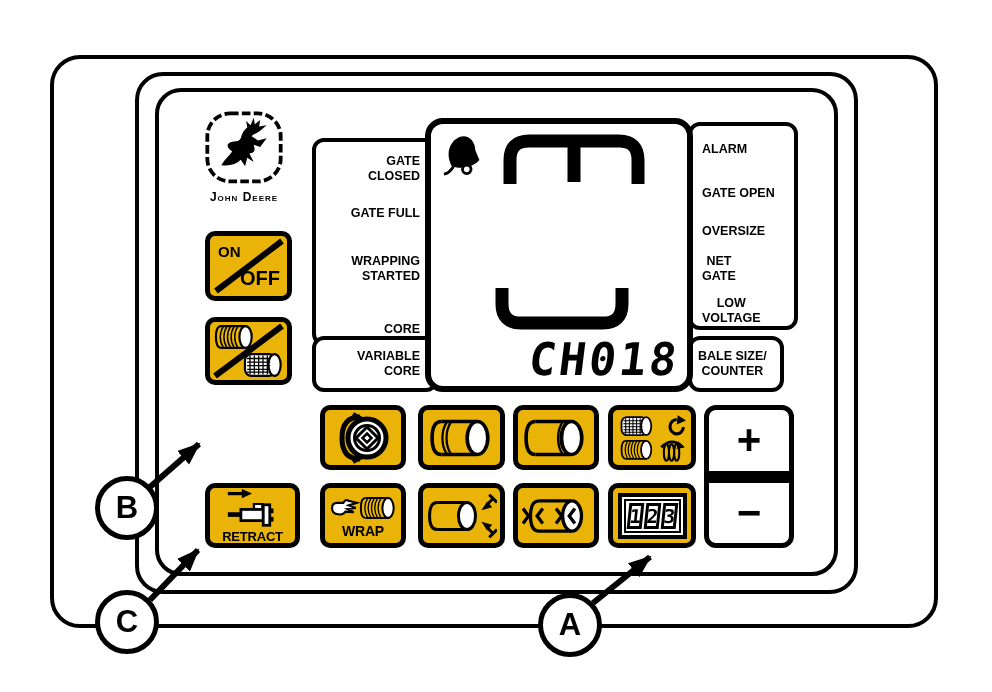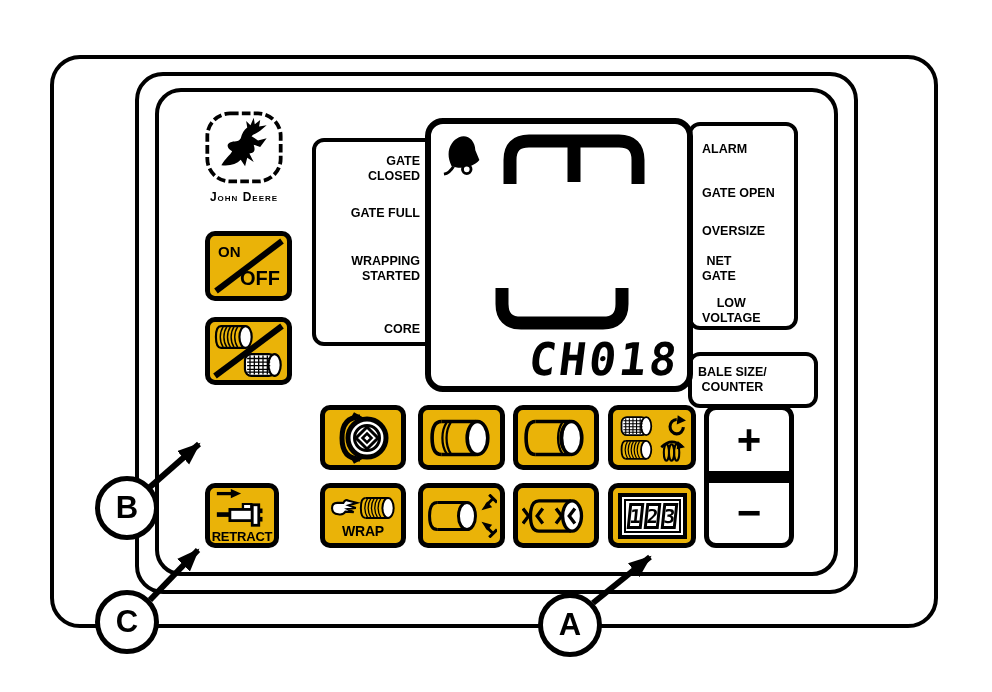--- a/index.html
+++ b/index.html
@@ -29,21 +29,21 @@
   .power-btn .off { position:absolute; right:7px; bottom:6px; font-weight:bold; font-size:20px; }
   .slash-svg { position:absolute; inset:0; width:100%; height:100%; }
 
   .wraptype-btn { left:205px; top:317px; width:87px; height:68px; }
 
   
   .status-box { position:absolute; border:4px solid #000; border-radius:12px; background:#fff; z-index:2; }
   .status-left     { left:312px; top:138px; width:126px; height:208px;padding-left:32px; }
   .varcore-box     { left:312px; top:336px; width:126px; height:56px; }
   .status-right    { left:688px; top:122px; width:110px; height:208px; }
-  .balesize-box    { left:688px; top:336px; width:130px; height:56px;margin-top:16px; }
+  .balesize-box    { left:688px; top:336px; width:96px; height:56px; }
   .slabel { position:absolute; font-weight:bold; font-size:12.5px; line-height:1.2; white-space:pre-line; }
   .slabel.r { right:14px; text-align:right; }
   .slabel.l { left:10px; text-align:center; }
 
   
   .lcd { position:absolute; left:425px; top:118px; width:268px; height:274px; background:#fff;
     border:6px solid #000; border-radius:18px; z-index:4; }
   .lcd-readout { position:absolute; right:8px; bottom:2px; font-family:"DejaVu Sans Mono",monospace;
     font-weight:bold; font-size:45px; letter-spacing:3px; transform:skewX(-7deg); line-height:1.1; }
 
@@ -134,20 +134,24 @@
   </div>
 
   <div class="status-box status-left">
     <span class="slabel r" style="top:12px">GATE
 CLOSED</span>
     <span class="slabel r" style="top:64px">GATE FULL</span>
     <span class="slabel r" style="top:112px">WRAPPING
 STARTED</span>
     <span class="slabel r" style="top:180px">CORE</span>
   </div>
+  <div class="status-box varcore-box">
+    <span class="slabel r" style="top:9px">VARIABLE
+CORE</span>
+  </div>
 
   <div class="status-box status-right">
     <span class="slabel l" style="top:16px">ALARM</span>
     <span class="slabel l" style="top:60px">GATE OPEN</span>
     <span class="slabel l" style="top:98px">OVERSIZE</span>
     <span class="slabel l" style="top:128px">NET
 GATE</span>
     <span class="slabel l" style="top:170px">LOW
 VOLTAGE</span>
   </div>
@@ -214,21 +218,21 @@
       <g transform="translate(42,24)">
         <ellipse cx="6" cy="13" rx="2.5" ry="8" stroke="#000" stroke-width="2" fill="none"></ellipse>
         <ellipse cx="11" cy="13" rx="2.5" ry="8" stroke="#000" stroke-width="2" fill="none"></ellipse>
         <ellipse cx="16" cy="13" rx="2.5" ry="8" stroke="#000" stroke-width="2" fill="none"></ellipse>
         <path d="M1 8 Q11 -2 21 7" stroke="#000" stroke-width="2.5" fill="none"></path>
         <polygon points="17,2 24,8 16,10" fill="#000"></polygon>
       </g>
     </svg>
   </div>
 
-  <div class="btn" style="left:205px;top:483px;width:74px;height:65px">
+  <div class="btn" style="left:205px;top:483px;width:95px;height:65px">
     <svg width="64" height="42" viewBox="0 0 66 44">
       <line x1="6" y1="6" x2="22" y2="6" stroke="#000" stroke-width="3.5"></line>
       <polygon points="32,6 21,1 21,11" fill="#000"></polygon>
       <use href="#sym-cyl" x="4" y="16" width="60" height="26"></use>
     </svg>
     <span class="lbl">RETRACT</span>
   </div>
 
   <div class="btn" style="left:320px;top:483px;width:86px;height:65px">
     <svg width="66" height="30" viewBox="0 0 64 28">

